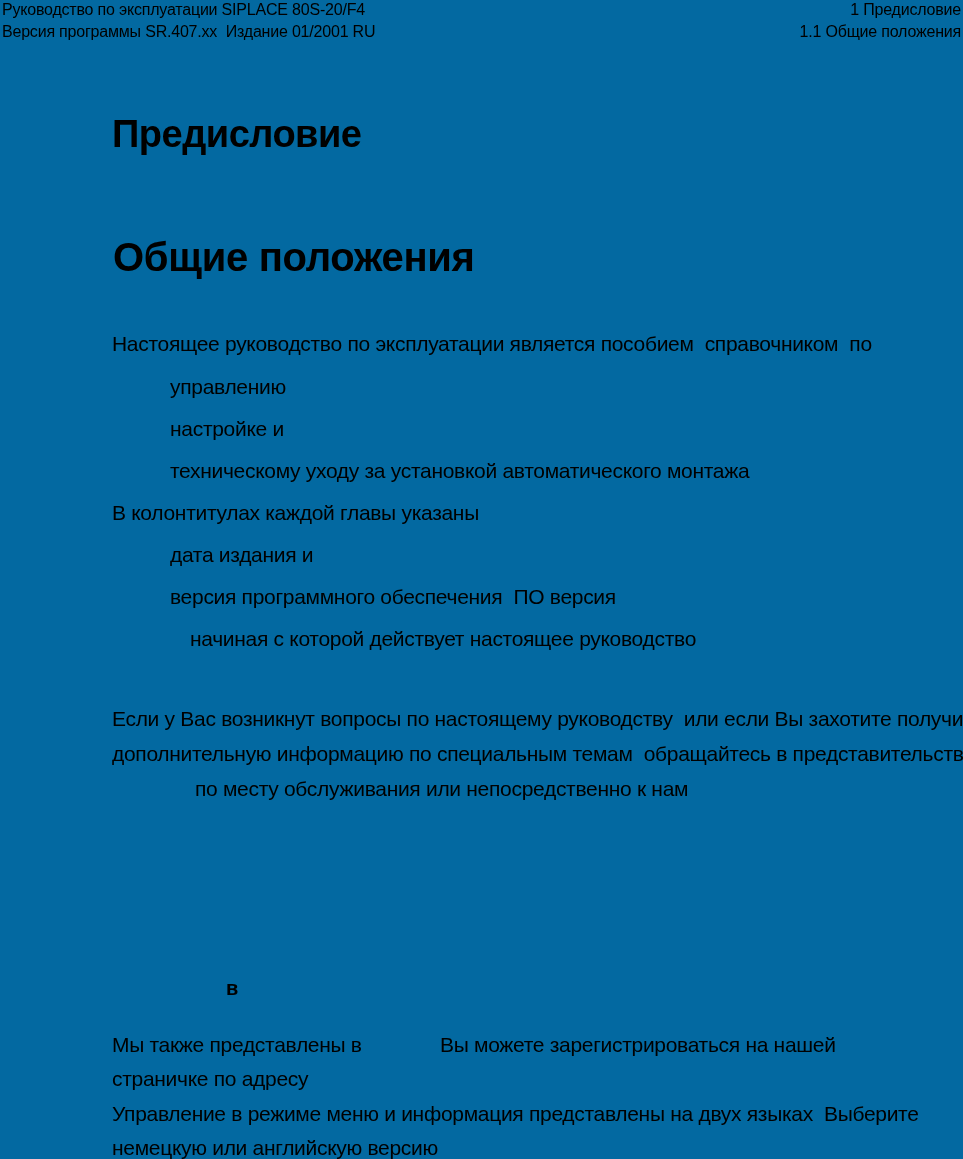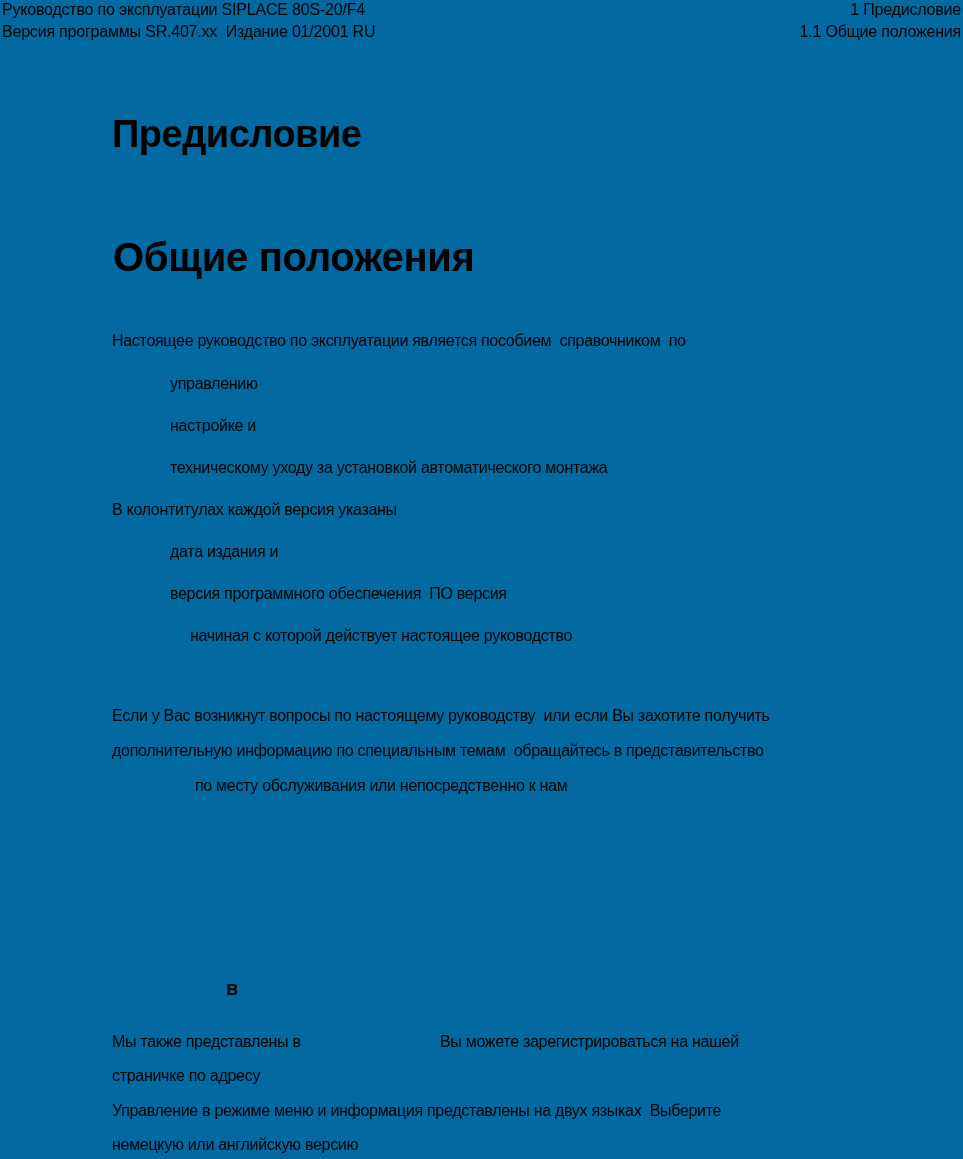--- a/index.html
+++ b/index.html
@@ -25,21 +25,21 @@
   .hdr {
     font-size: 16px;
     letter-spacing: -0.2px;
   }
   .hdr-right {
     right: 2px;
     text-align: center;
     left: auto;
   }
   .body-text {
-    font-size: 16px;
+    font-size: 21px;
   }
   .page-title {
     font-size: 38px;
     font-weight: bold;
     letter-spacing: -0.5px;
   }
   .section-title {
     font-size: 40px;
     font-weight: bold;
     letter-spacing: -0.3px;
@@ -60,21 +60,21 @@
   <div class="line hdr hdr-right" style="top:23px;margin-left:25px;">1.1 Общие положения</div>
 
   <h1 class="line page-title" style="left:112px; top:114px; margin:0;">Предисловие</h1>
   <h2 class="line section-title" style="left:113px; top:235px; margin:0;">Общие положения</h2>
 
   <div class="line body-text" style="left:112px; top:332px;">Настоящее руководство по эксплуатации является пособием  справочником  по</div>
   <div class="line body-text" style="left:170px; top:375px;">управлению</div>
   <div class="line body-text" style="left:170px; top:417px;">настройке и</div>
   <div class="line body-text" style="left:170px; top:459px;">техническому уходу за установкой автоматического монтажа</div>
 
-  <div class="line body-text" style="left:112px; top:501px;">В колонтитулах каждой версия указаны</div>
+  <div class="line body-text" style="left:112px; top:501px;">В колонтитулах каждой главы указаны</div>
   <div class="line body-text" style="left:170px; top:543px;">дата издания и</div>
   <div class="line body-text" style="left:170px; top:585px;">версия программного обеспечения  ПО версия</div>
   <div class="line body-text" style="left:143px; top:627px;margin-left:47px;">начиная с которой действует настоящее руководство</div>
 
   <div class="line body-text" style="left:112px; top:707px;">Если у Вас возникнут вопросы по настоящему руководству  или если Вы захотите получить</div>
   <div class="line body-text" style="left:112px; top:742px;">дополнительную информацию по специальным темам  обращайтесь в представительство</div>
   <div class="line body-text" style="left:195px; top:777px;">по месту обслуживания или непосредственно к нам</div>
 
   <div class="line bold-marker" style="left:226px; top:977px;">в</div>
 

